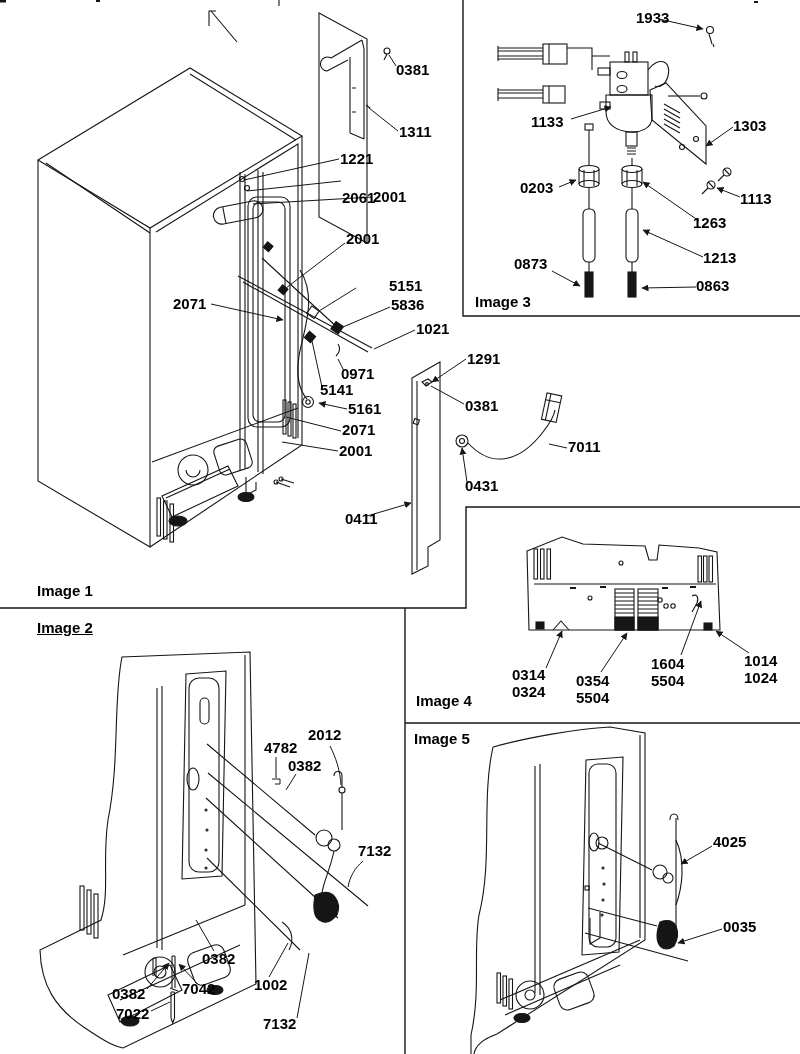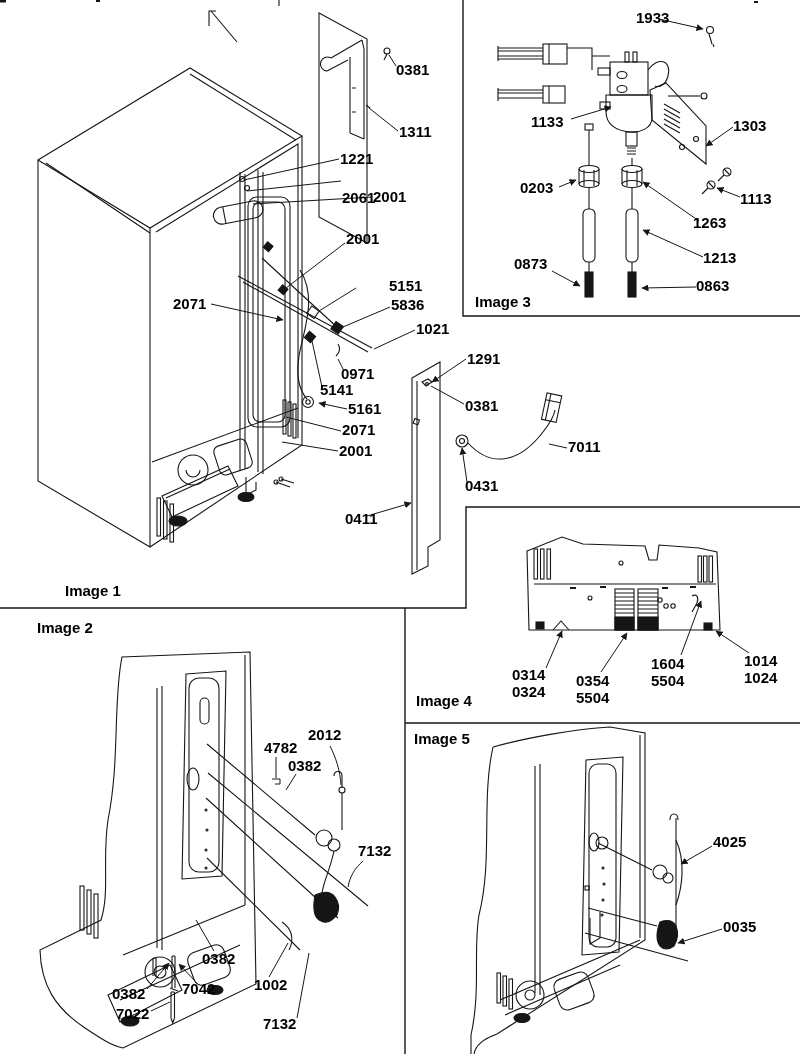--- a/index.html
+++ b/index.html
@@ -326,22 +326,22 @@
       <circle cx="664" cy="924" r="2.5" fill="#161616"></circle>
 
       <path d="M598,843 L652,870 M588,908 L657,926 M585,933 L688,961"></path>
       <g stroke-width="1">
         <path d="M712,846 L681,864" marker-end="url(#arw)"></path>
         <path d="M722,929 L678,943" marker-end="url(#arw)"></path>
       </g>
     </g>
   </svg>
 
-  <div class="image-caption" style="left:37px;top:583px;margin-left:28px;">Image 1</div>
-  <div class="image-caption" style="left:37px;top:620px;">Image 2</div>
+  <div class="image-caption" style="left:37px;top:583px;">Image 1</div>
+  <div class="image-caption" style="left:37px;top:620px;text-decoration:underline;">Image 2</div>
   <div class="image-caption" style="left:475px;top:294px;">Image 3</div>
   <div class="image-caption" style="left:416px;top:693px;">Image 4</div>
   <div class="image-caption" style="left:414px;top:731px;">Image 5</div>
 
   <div id="labels-layer">
       <div class="part-label" style="left: 396px; top: 62px;">0381</div>
       <div class="part-label" style="left: 399px; top: 124px;">1311</div>
       <div class="part-label" style="left: 340px; top: 151px; text-align: right;">1221</div>
       <div class="part-label" style="left: 342px; top: 190px; text-align: right;">2061</div>
       <div class="part-label" style="left: 373px; top: 189px;">2001</div>

